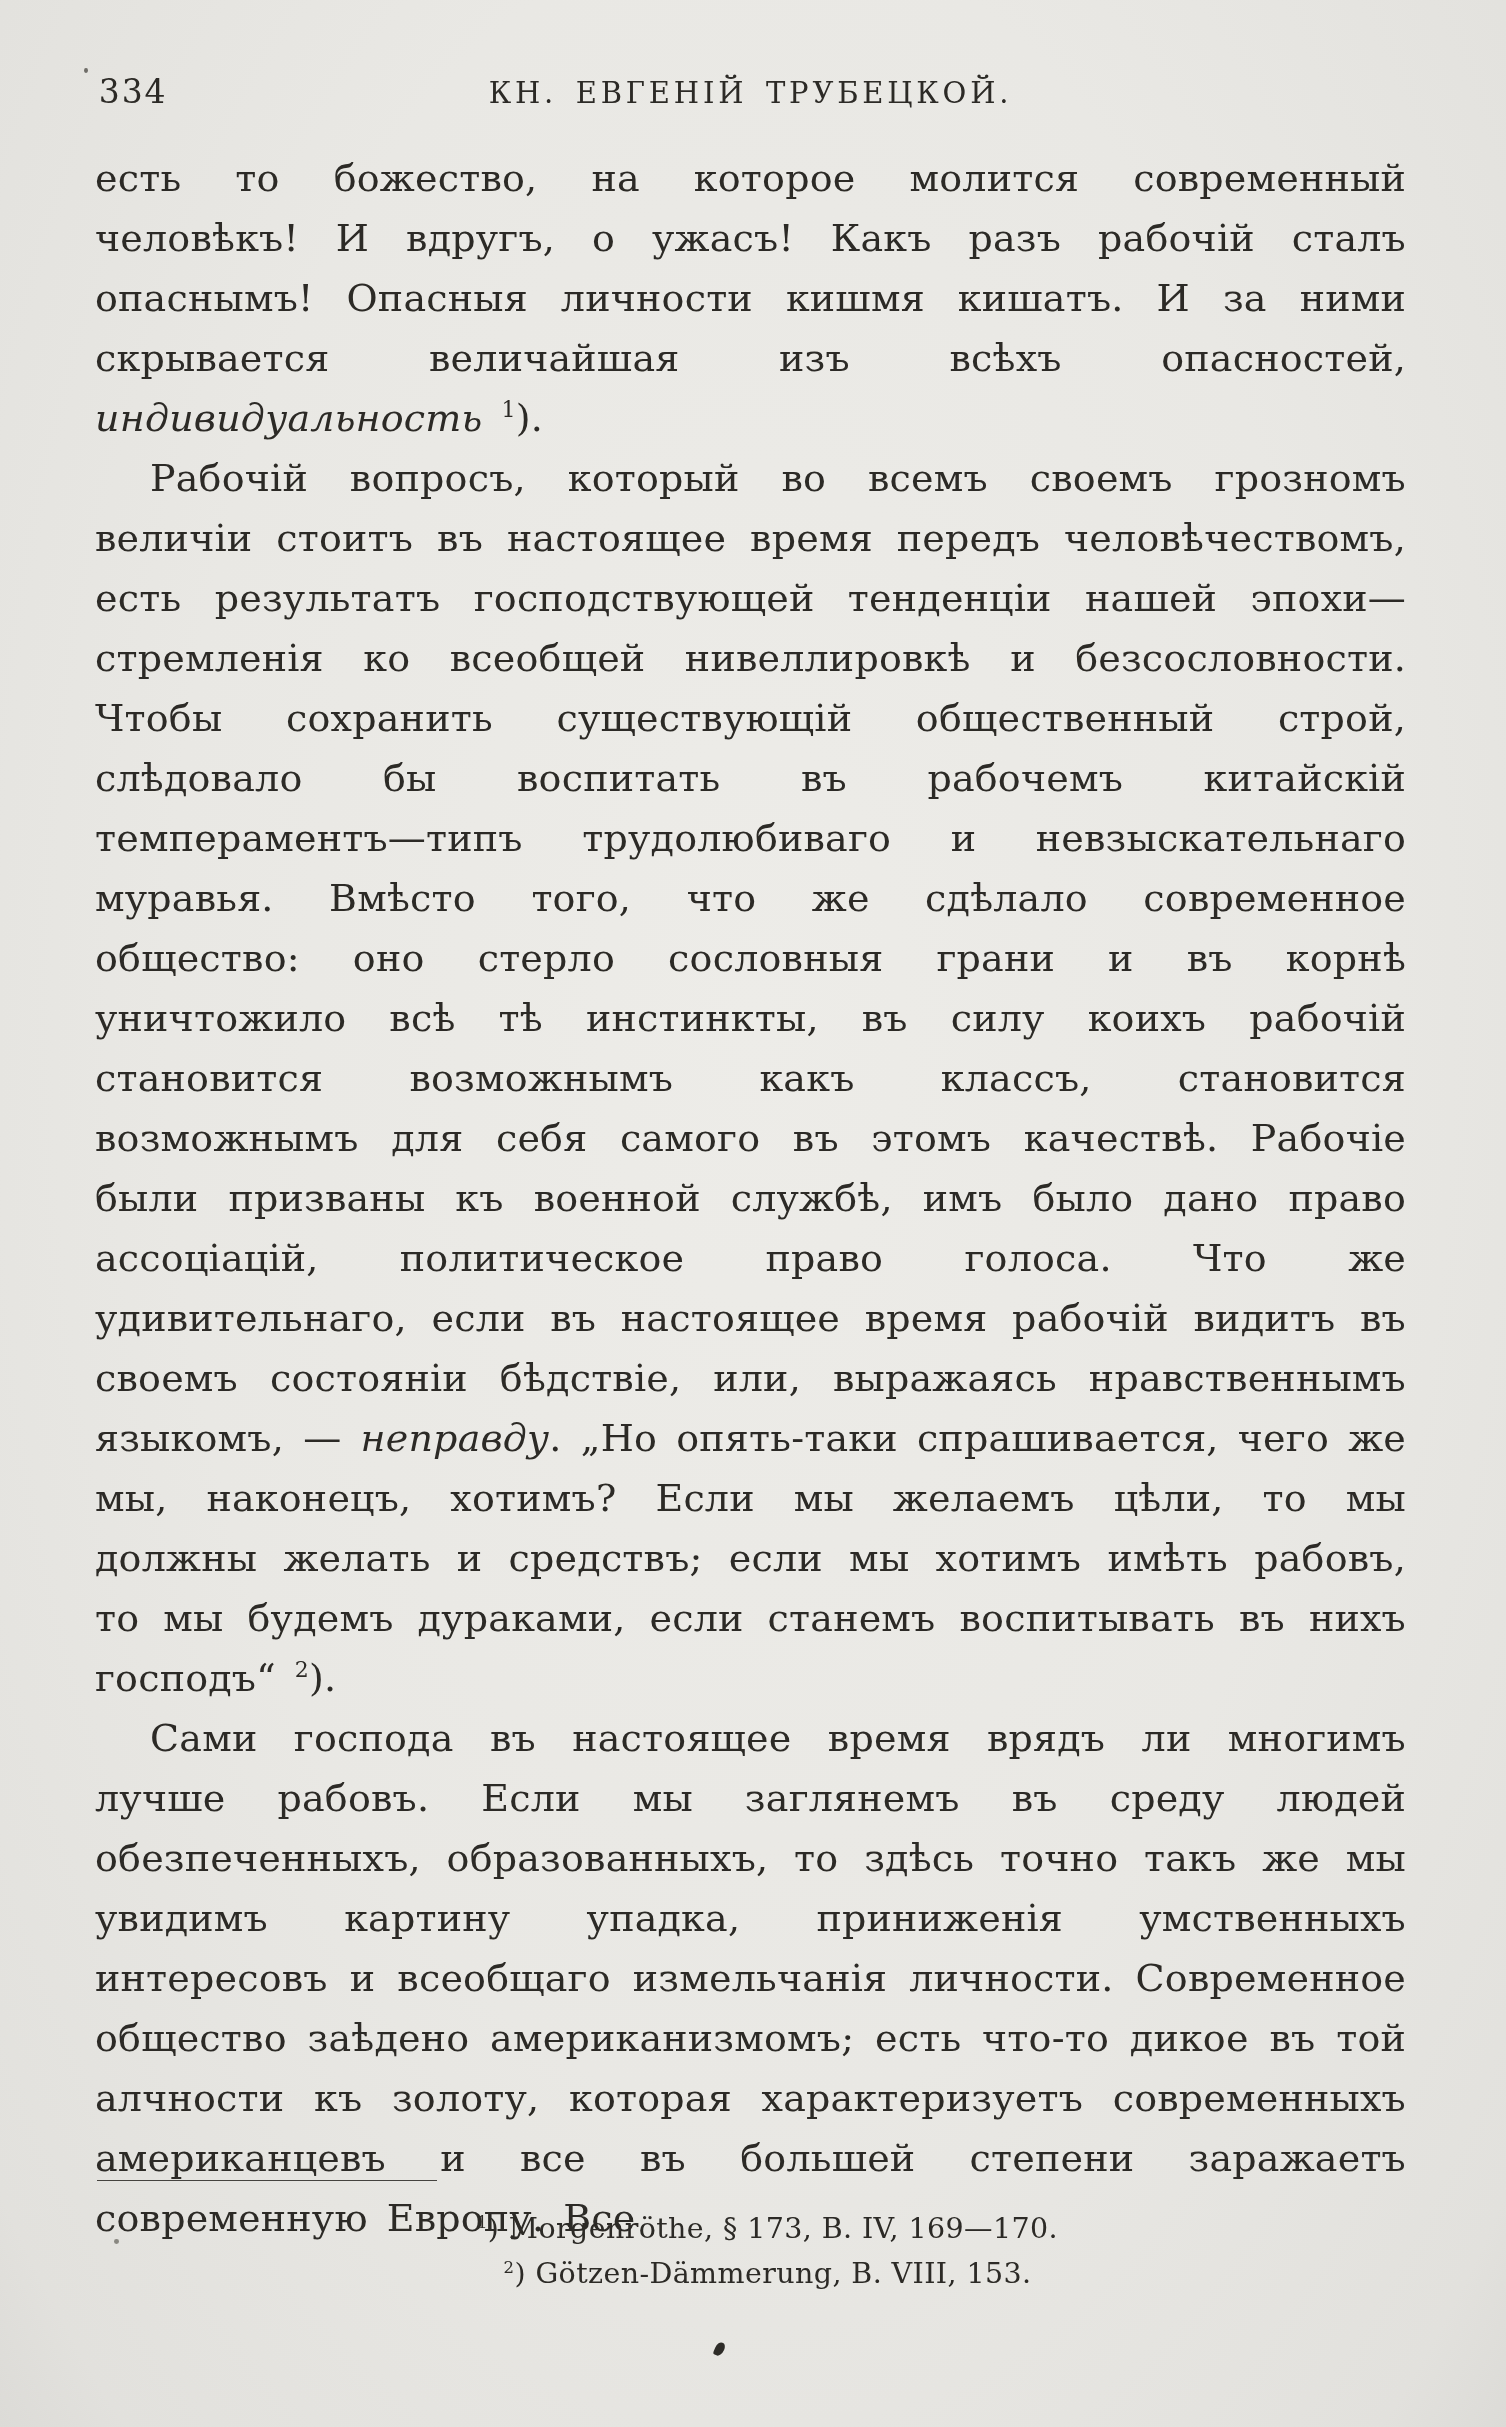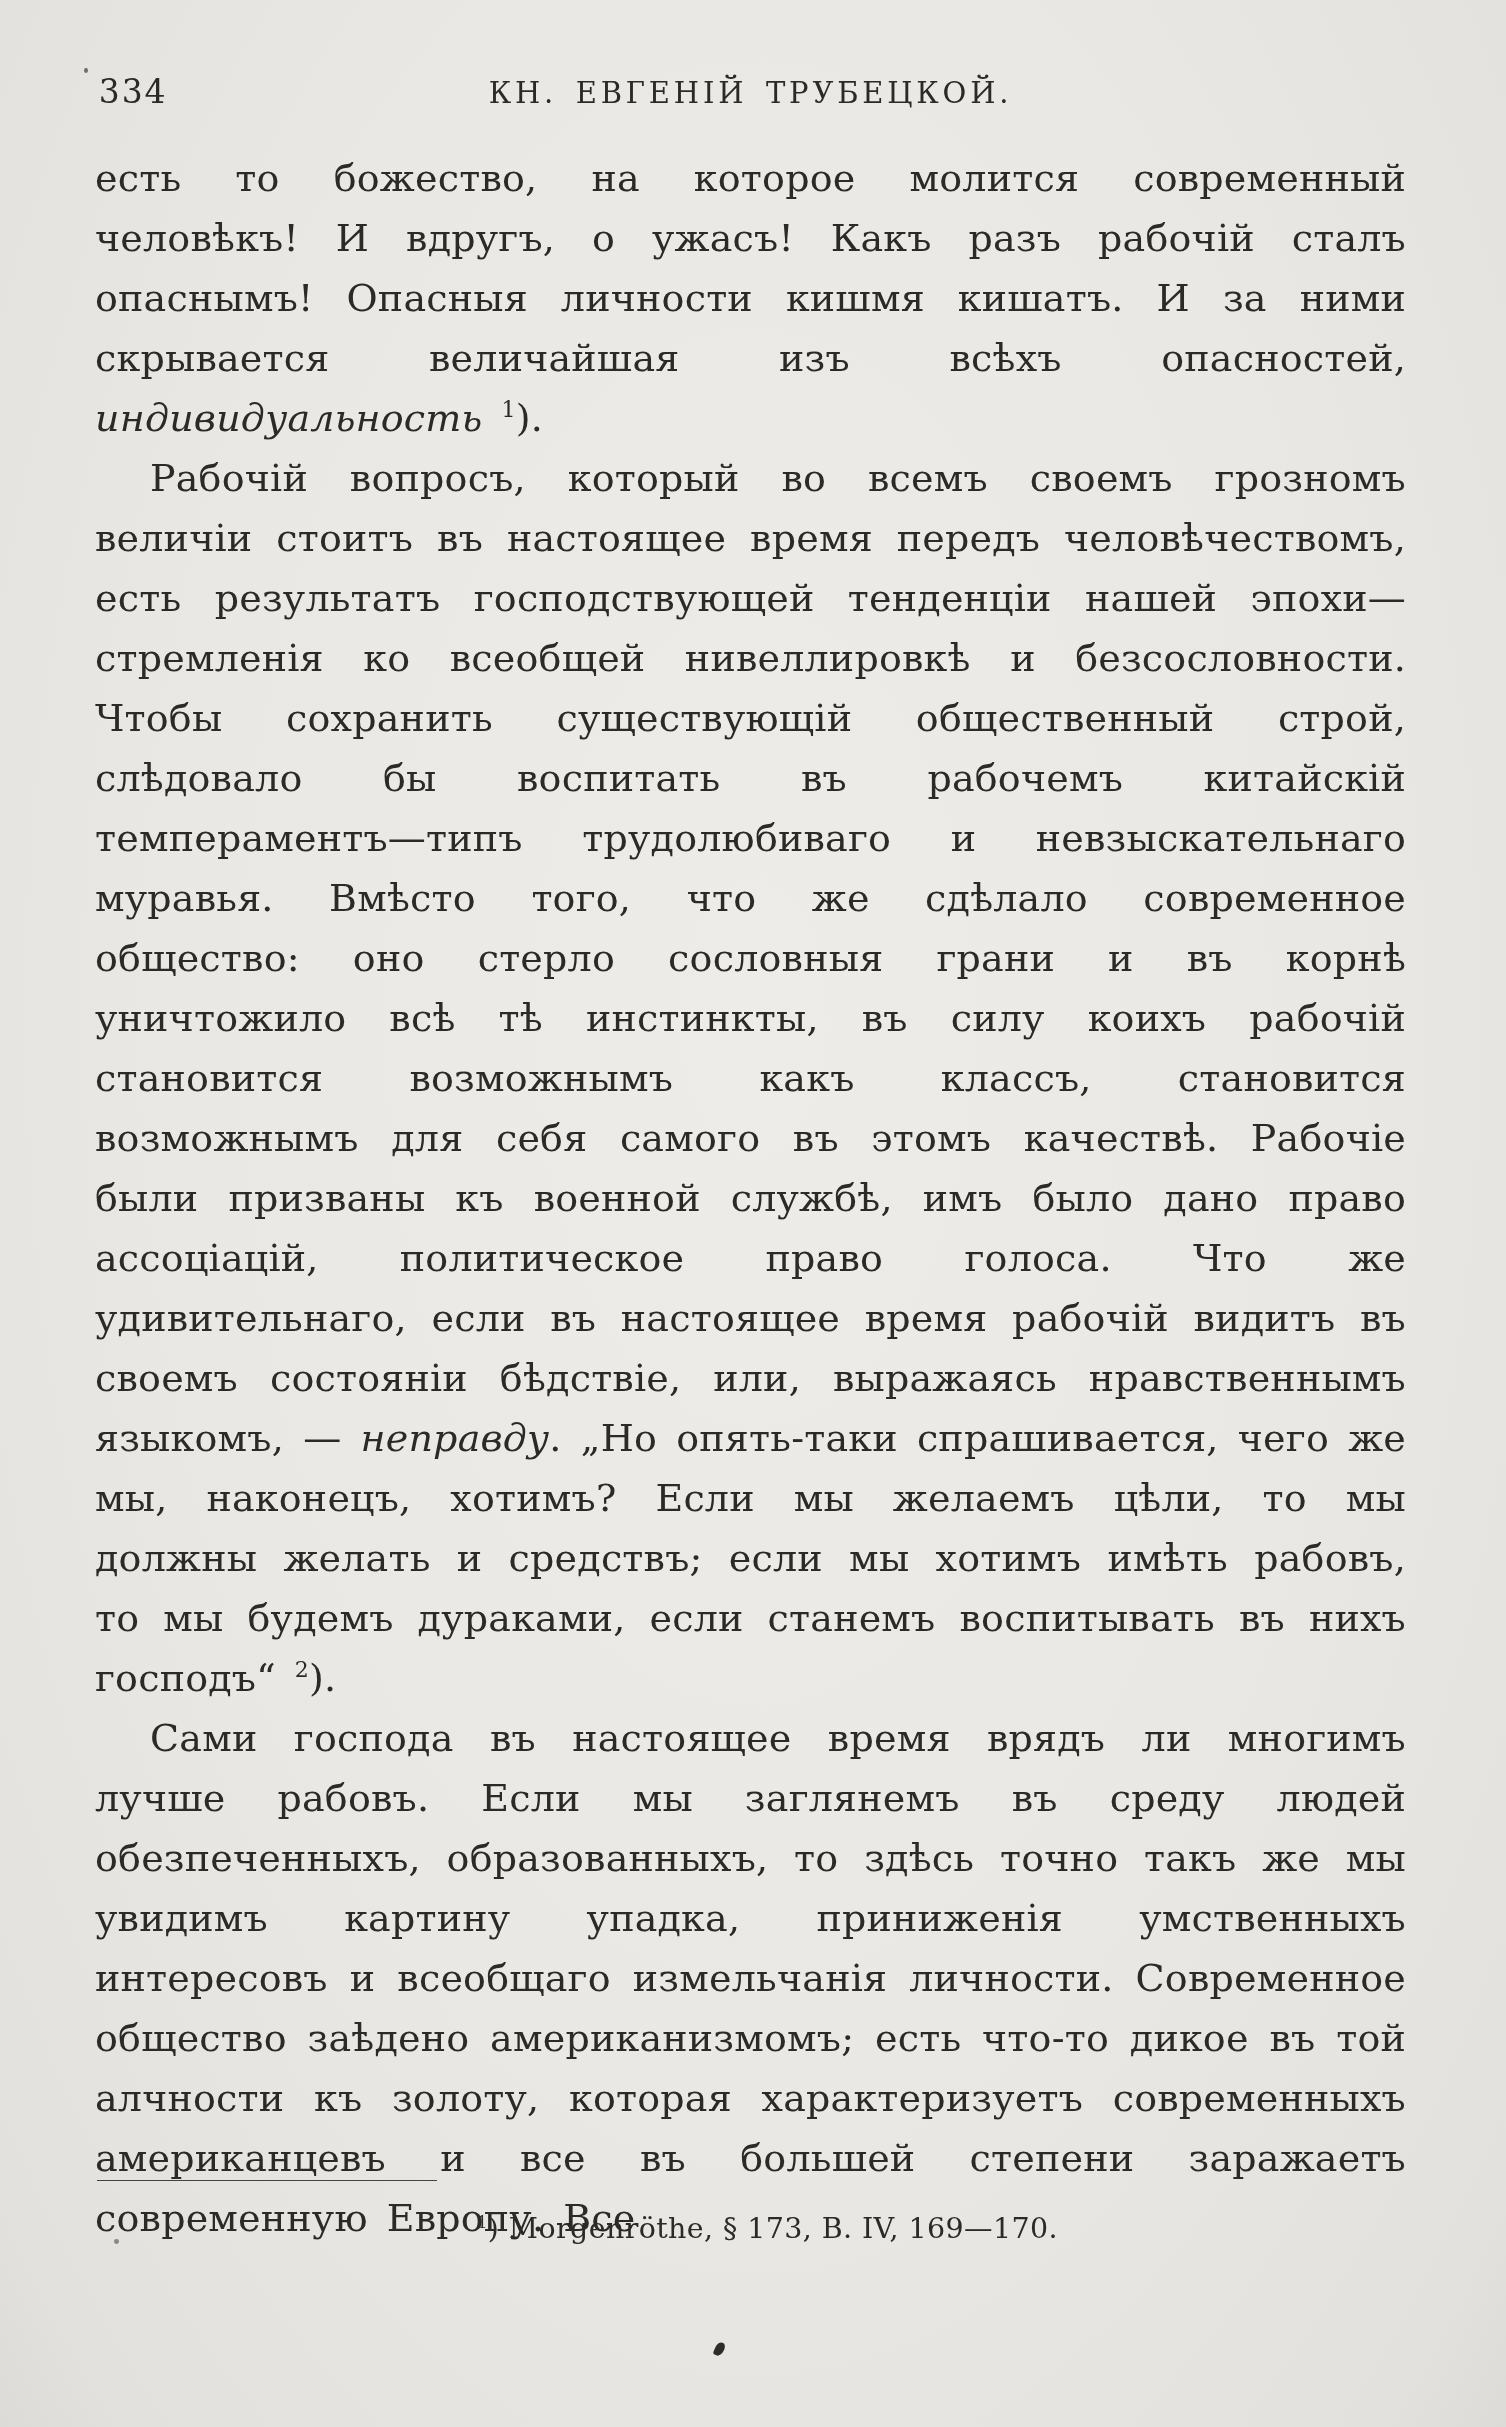--- a/index.html
+++ b/index.html
@@ -129,20 +129,21 @@
   <main class="body-text">
       <p><span>есть то божество, на которое молится современный человѣкъ! И вдругъ, о ужасъ! Какъ разъ рабочій сталъ опаснымъ! Опасныя личности кишмя кишатъ. И за ними скрывается величайшая изъ всѣхъ опасностей, </span><span class="em">индивидуальность</span><span> </span><span class="sup">1</span><span>).</span></p>
       <p class="indent"><span>Рабочій вопросъ, который во всемъ своемъ грозномъ величіи стоитъ въ настоящее время передъ человѣчествомъ, есть результатъ господствующей тенденціи нашей эпохи—стремленія ко всеобщей нивеллировкѣ и безсословности. Чтобы сохранить существующій общественный строй, слѣдовало бы воспитать въ рабочемъ китайскій темпераментъ—типъ трудолюбиваго и невзыскательнаго муравья. Вмѣсто того, что же сдѣлало современное общество: оно стерло сословныя грани и въ корнѣ уничтожило всѣ тѣ инстинкты, въ силу коихъ рабочій становится возможнымъ какъ классъ, становится возможнымъ для себя самого въ этомъ качествѣ. Рабочіе были призваны къ военной службѣ, имъ было дано право ассоціацій, политическое право голоса. Что же удивительнаго, если въ настоящее время рабочій видитъ въ своемъ состояніи бѣдствіе, или, выражаясь нравственнымъ языкомъ, — </span><span class="em">неправду</span><span>. „Но опять-таки спрашивается, чего же мы, наконецъ, хотимъ? Если мы желаемъ цѣли, то мы должны желать и средствъ; если мы хотимъ имѣть рабовъ, то мы будемъ дураками, если станемъ воспитывать въ нихъ господъ“ </span><span class="sup">2</span><span>).</span></p>
       <p class="indent"><span>Сами господа въ настоящее время врядъ ли многимъ лучше рабовъ. Если мы заглянемъ въ среду людей обезпеченныхъ, образованныхъ, то здѣсь точно такъ же мы увидимъ картину упадка, приниженія умственныхъ интересовъ и всеобщаго измельчанія личности. Современное общество заѣдено американизмомъ; есть что-то дикое въ той алчности къ золоту, которая характеризуетъ современныхъ американцевъ и все въ большей степени заражаетъ современную Европу. Все</span></p>
     </main>
 
   <div class="footnote-block">
     <div class="footnote-sep"></div>
     <div class="footnotes">
         <p><span class="sup">1</span><span>) Morgenröthe, § 173, B. IV, 169—170.</span></p>
+        <p><span class="sup">2</span><span>) Götzen-Dämmerung, B. VIII, 153.</span></p>
       </div>
   </div>
 
   <div class="ink-mark"></div>
   <div class="speck-a"></div>
   <div class="speck-b"></div>
 
 </div>
 
 

